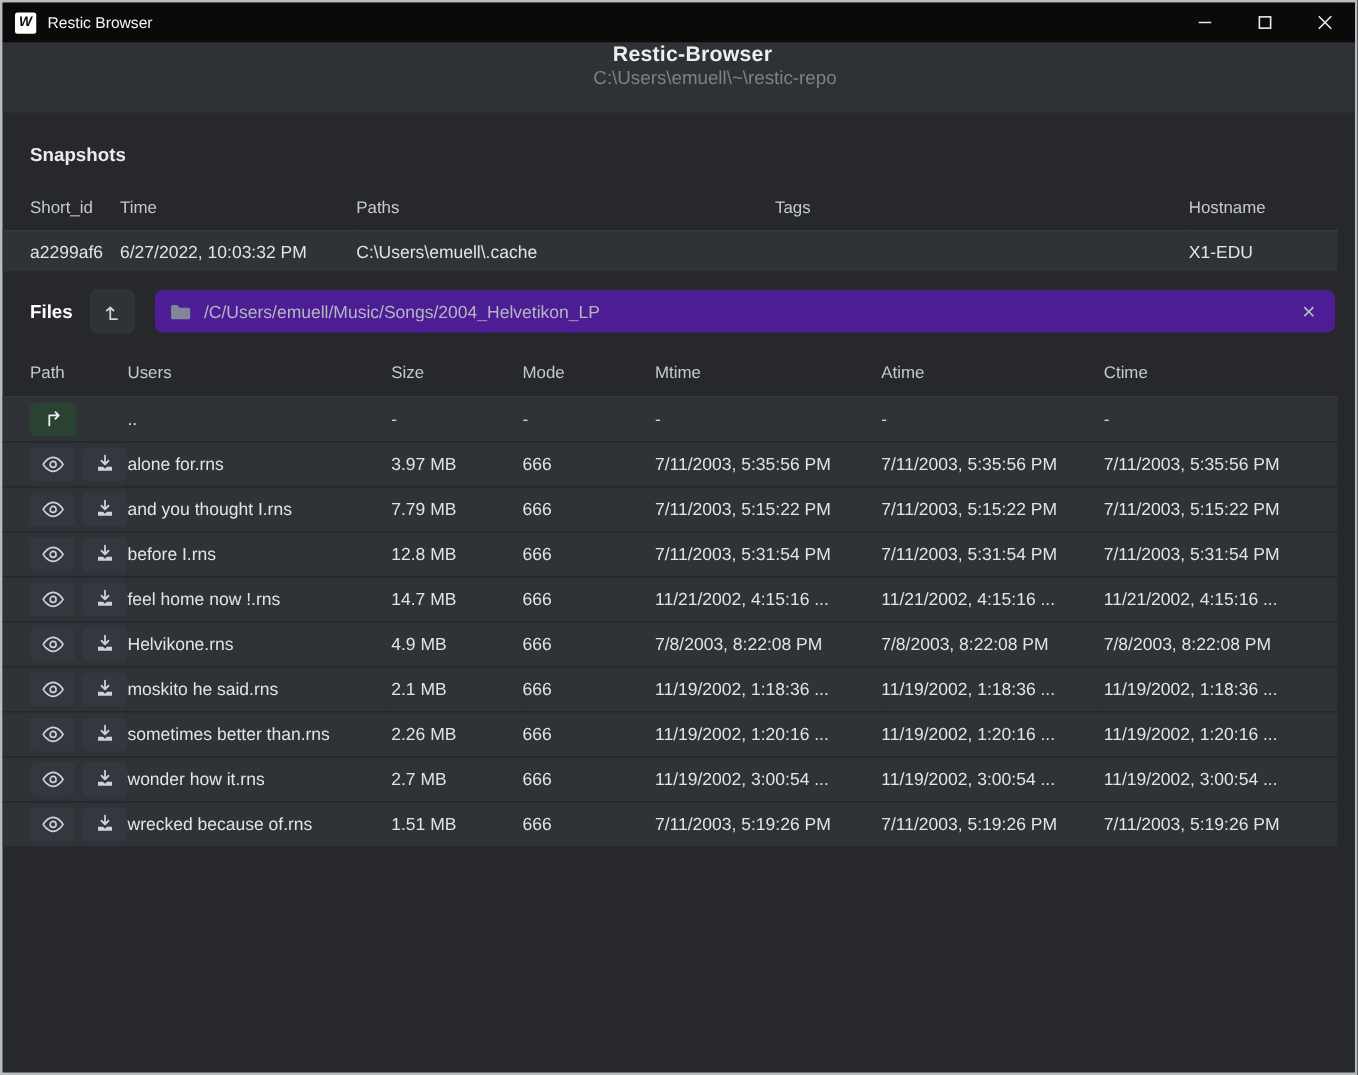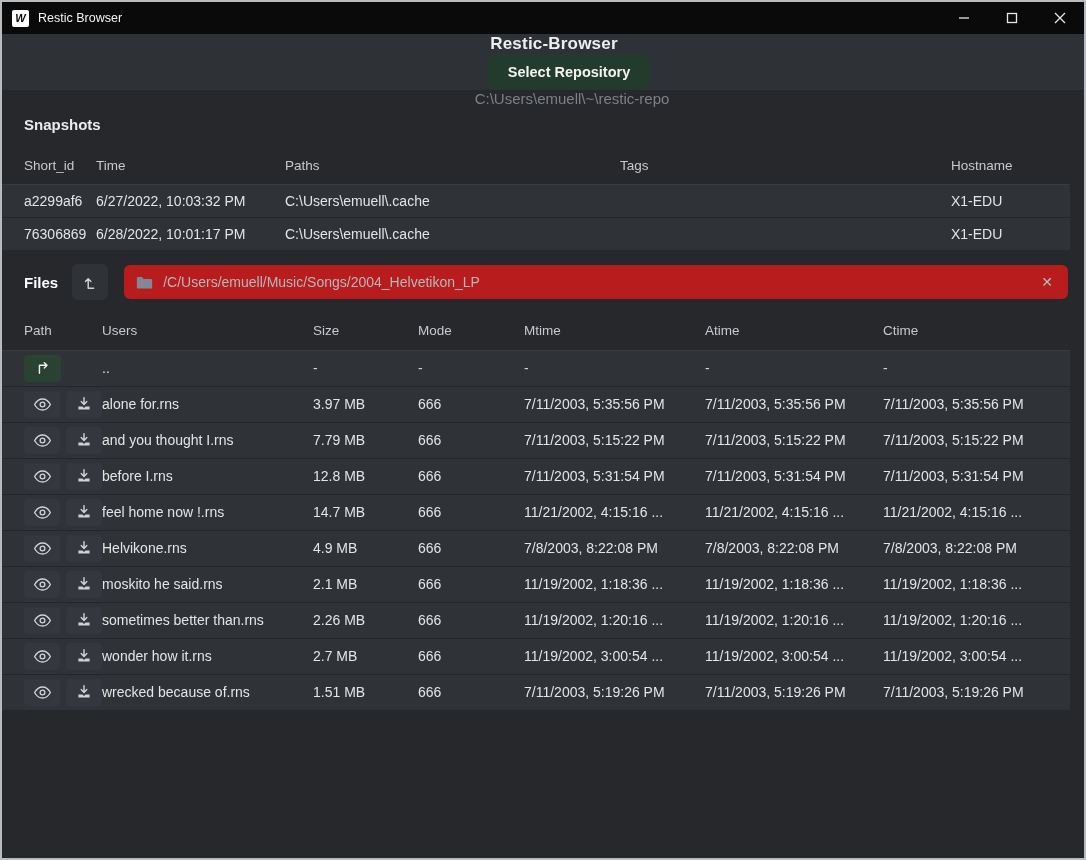--- a/index.html
+++ b/index.html
@@ -68,21 +68,21 @@
     margin:14px 0 12px 0; padding-left:22px; height:36px;
   }
   .files-title { font-size:15px; font-weight:bold; color:#ffffff; }
   .square-btn {
     margin-left:14px; width:36px; height:36px; flex:0 0 auto;
     background:#2f3338; border:none; border-radius:6px;
     display:flex; align-items:center; justify-content:center; cursor:pointer;
   }
   .path-bar {
     flex:1; margin-left:16px; margin-right:16px; height:34px;
-    background:#b91c1c; border-radius:6px;
+    background:#4c1d95; border-radius:6px;
     display:flex; align-items:center; padding:0 12px; gap:10px;
   }
   .path-text { flex:1; font-size:14px; color:#b4b8bd; white-space:nowrap; overflow:hidden; }
   .clear-btn { color:#b8bcc1; font-size:14px; cursor:pointer; padding:0 3px; }
   
   .cell-actions { display:flex; gap:6px; align-items:center; }
   .row-btn {
     width:37px; height:27px; border:none; border-radius:4px;
     background:#34383e; color:#ced1d5;
     display:flex; align-items:center; justify-content:center; cursor:pointer;
@@ -114,21 +114,20 @@
       <span class="win-btn">
         <svg width="12" height="12" viewBox="0 0 12 12">
             <path d="M1 1 L11 11 M11 1 L1 11" stroke="#e6e7e8" stroke-width="1.3"></path>
           </svg>
       </span>
     </div>
   </div>
 
   <div class="header">
     <span class="app-title">Restic-Browser</span>
-    <button class="btn-green">Select Repository</button>
     <span class="repo-path">C:\Users\emuell\~\restic-repo</span>
   </div>
 
   <div class="section-title">Snapshots</div>
 
   <table id="snapshots-table">
     <colgroup>
         <col style="width:94px">
         <col style="width:189px">
         <col style="width:335px">
@@ -141,27 +140,20 @@
         <th>Time</th>
         <th>Paths</th>
         <th>Tags</th>
         <th>Hostname</th>
       </tr>
     </thead>
     <tbody>
         <tr>
           <td>a2299af6</td>
           <td>6/27/2022, 10:03:32 PM</td>
-          <td>C:\Users\emuell\.cache</td>
-          <td></td>
-          <td>X1-EDU</td>
-        </tr>
-        <tr>
-          <td>76306869</td>
-          <td>6/28/2022, 10:01:17 PM</td>
           <td>C:\Users\emuell\.cache</td>
           <td></td>
           <td>X1-EDU</td>
         </tr>
       </tbody>
   </table>
 
   <div class="files-bar">
     <span class="files-title">Files</span>
     <button class="square-btn">

